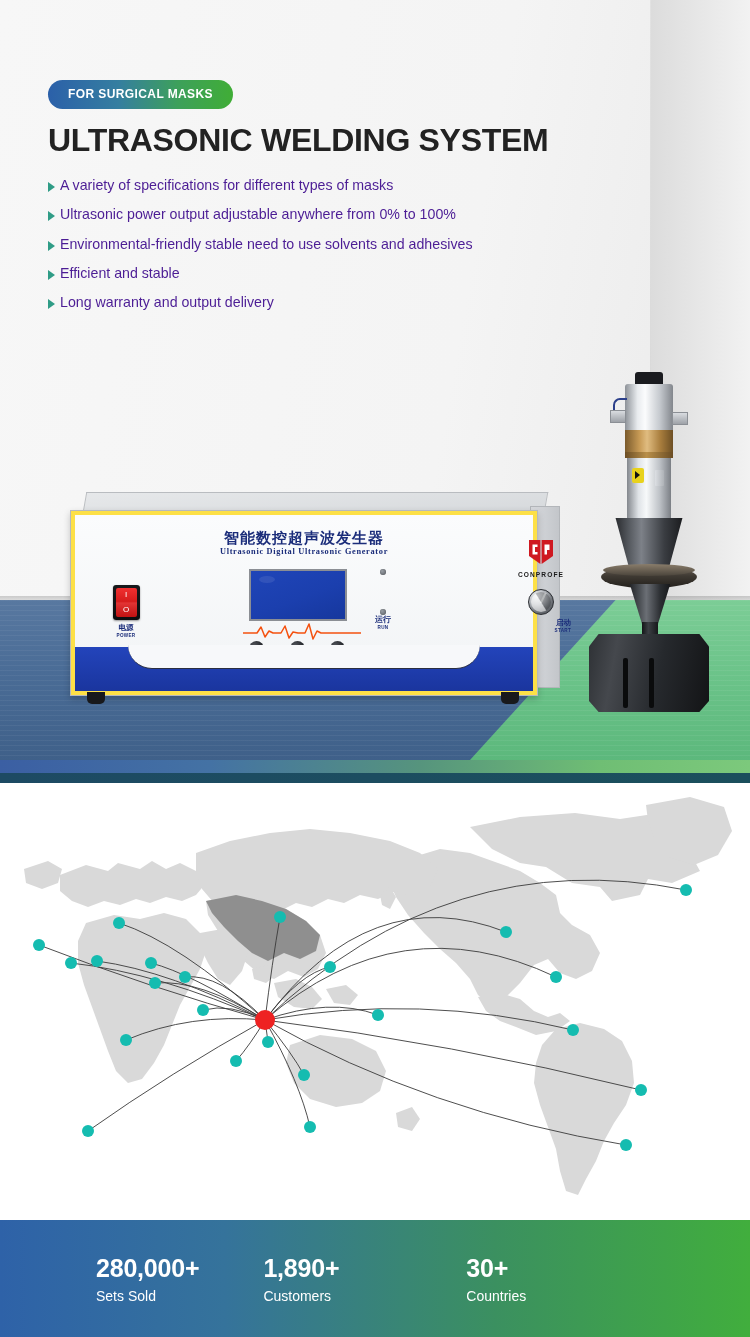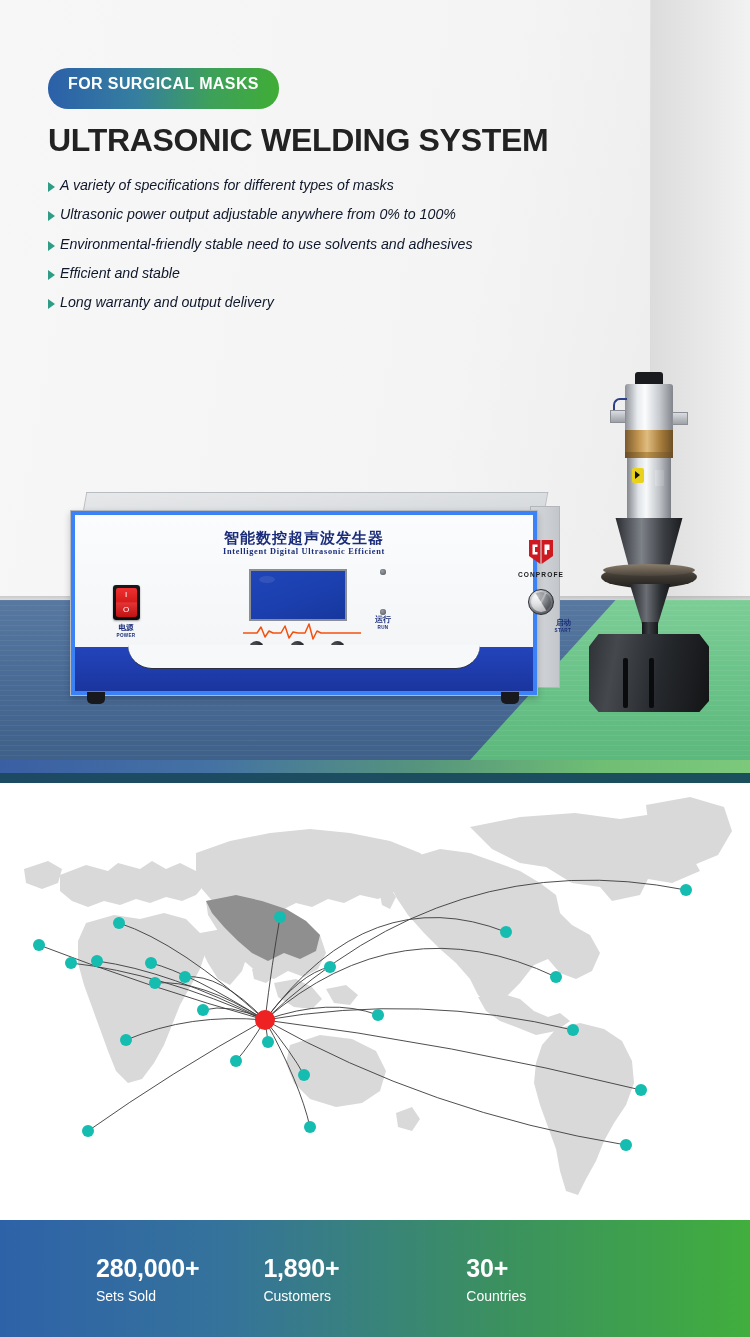--- a/index.html
+++ b/index.html
@@ -43,56 +43,56 @@
     content:""; position:absolute; inset:0;
     background:repeating-linear-gradient(180deg,rgba(255,255,255,.06) 0 1px,rgba(0,0,0,0) 1px 5px);
   }
   .wall-shadow{
     position:absolute; left:0; top:596px; width:750px; height:10px;
     background:linear-gradient(180deg,rgba(0,0,0,.18),rgba(0,0,0,0));
   }
 
   
   .badge {
-    position:absolute; left:48px; top:68px;
-    padding:7px 20px 16px; border-radius:20px;
-    color:#fff; font-size:16px; font-weight:bold; letter-spacing:.4px;
+    position:absolute; left:48px; top:80px;
+    padding:7px 20px 8px; border-radius:20px;
+    color:#fff; font-size:12px; font-weight:bold; letter-spacing:.4px;
     background:linear-gradient(90deg,#2b60a9 0%,#357ea0 38%,#3da05b 70%,#40ad36 100%);
   }
   .headline {
     position:absolute; left:48px; top:122px;
     font-size:32px; font-weight:bold; letter-spacing:-.3px; color:#222;
   }
   .bullets { position:absolute; left:48px; top:177px; width:600px; }
   .bullet { display:flex; align-items:flex-start; margin-bottom:11.6px; }
   .bullet .tri {
     width:0; height:0; flex:0 0 auto;
     border-left:7px solid #2f9c86;
     border-top:5px solid transparent;
     border-bottom:5px solid transparent;
     margin-top:5px; margin-right:5px;
   }
-  .bullet .btxt { font-size:14.2px; color:#0f172a; line-height:1.25;font-style:italic; }
+  .bullet .btxt { font-size:14.2px; color:#4c1d95; line-height:1.25; }
 
   
   .machine { position:absolute; left:70px; top:492px; width:490px; height:210px; }
   .mach-top {
     position:absolute; left:14px; top:0; width:462px; height:26px;
     background:linear-gradient(175deg,#e6e8ea 0%,#d5d8db 100%);
     transform:skewX(-10deg);
     border:1px solid #b9bcc0; border-bottom:none;
   }
   .mach-side {
     position:absolute; left:460px; top:14px; width:30px; height:182px;
     background:linear-gradient(90deg,#d8dade,#c3c6ca);
     border:1px solid #b3b6ba;
   }
   .mach-body {
     position:absolute; left:0; top:18px; width:468px; height:186px;
-    background:#3b82f6; border:1.5px solid #b6b9be;
+    background:#fde047; border:1.5px solid #b6b9be;
     box-shadow:0 3px 7px rgba(0,0,0,.2);
   }
   .mach-face { position:absolute; inset:4px; background:linear-gradient(180deg,#fbfcfd,#f1f3f5); }
   .mach-title-cn {
     position:absolute; left:0; right:0; top:18px; text-align:center;
     font-size:15px; font-weight:bold; color:#1b2d7a; letter-spacing:1px;
     font-family:"DejaVu Sans", sans-serif;
   }
   .mach-title-en {
     position:absolute; left:0; right:0; top:36px; text-align:center;
@@ -296,21 +296,21 @@
     </li>
   </ul>
 
   <div class="machine">
     <div class="mach-top"></div>
     <div class="mach-side"></div>
     <div class="mach-body">
       <div class="mach-face"></div>
 
       <div class="mach-title-cn">智能数控超声波发生器</div>
-      <div class="mach-title-en">Intelligent Digital Ultrasonic Efficient</div>
+      <div class="mach-title-en">Ultrasonic Digital Ultrasonic Generator</div>
 
       <div class="lcd"></div>
 
       <svg class="wave" viewBox="0 0 118 18">
         <polyline points="0,10 14,10 18,4 22,14 26,8 30,10 38,10 42,3 46,15 50,9 55,10 62,10 66,1 70,16 74,8 78,10 118,10" fill="none" stroke="#f4510f" stroke-width="1.5" stroke-linejoin="round"></polyline>
       </svg>
 
       <div class="btn-row">
         <div class="mbtn">M</div>
         <div class="mbtn">▶</div>

